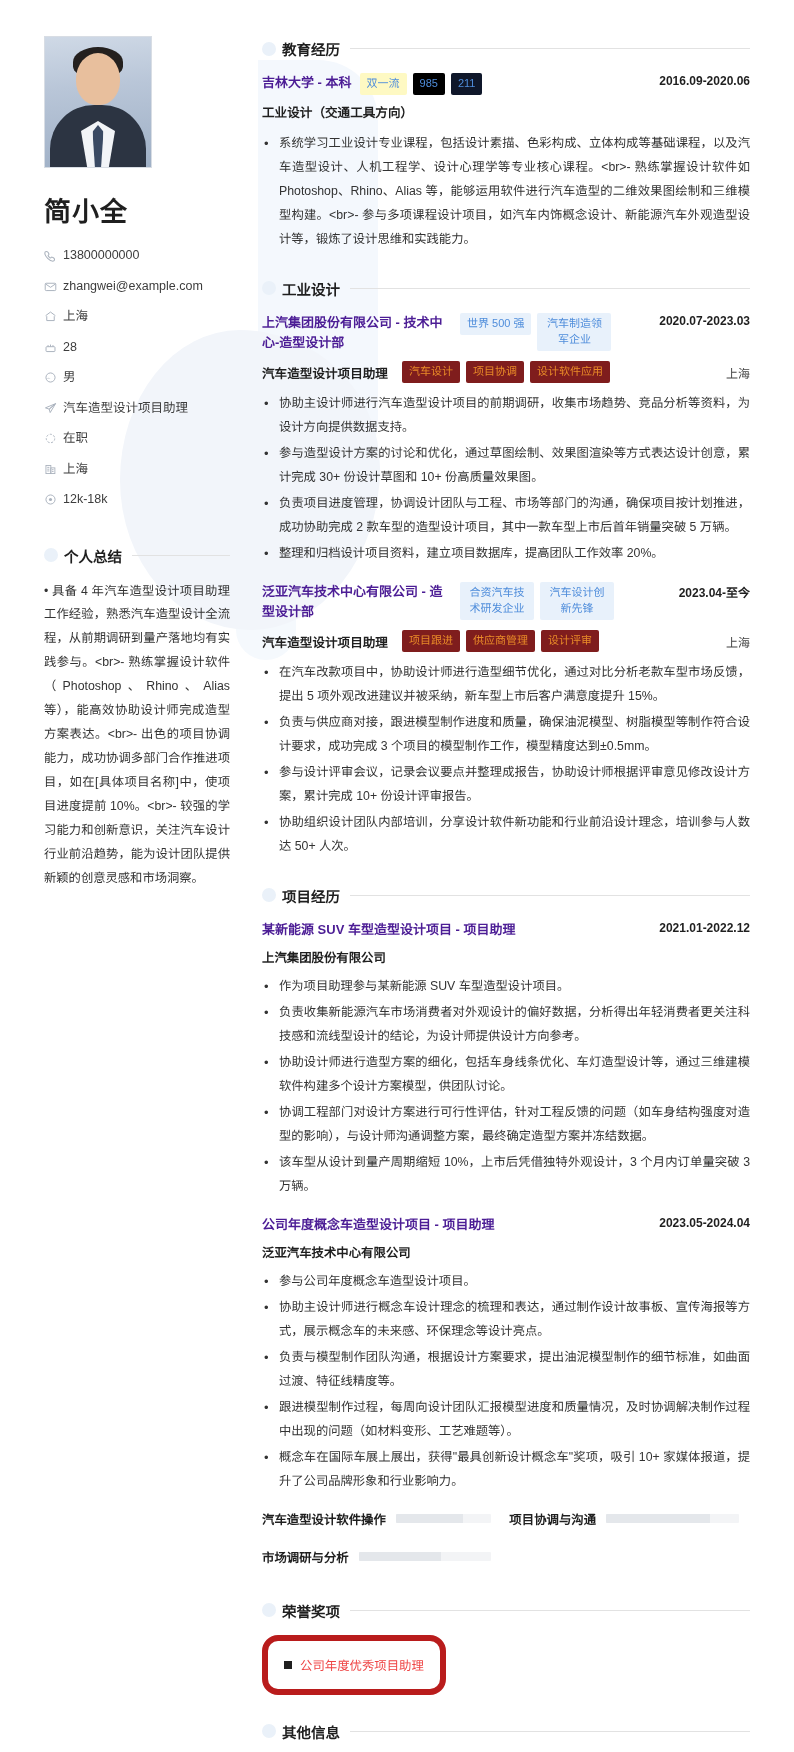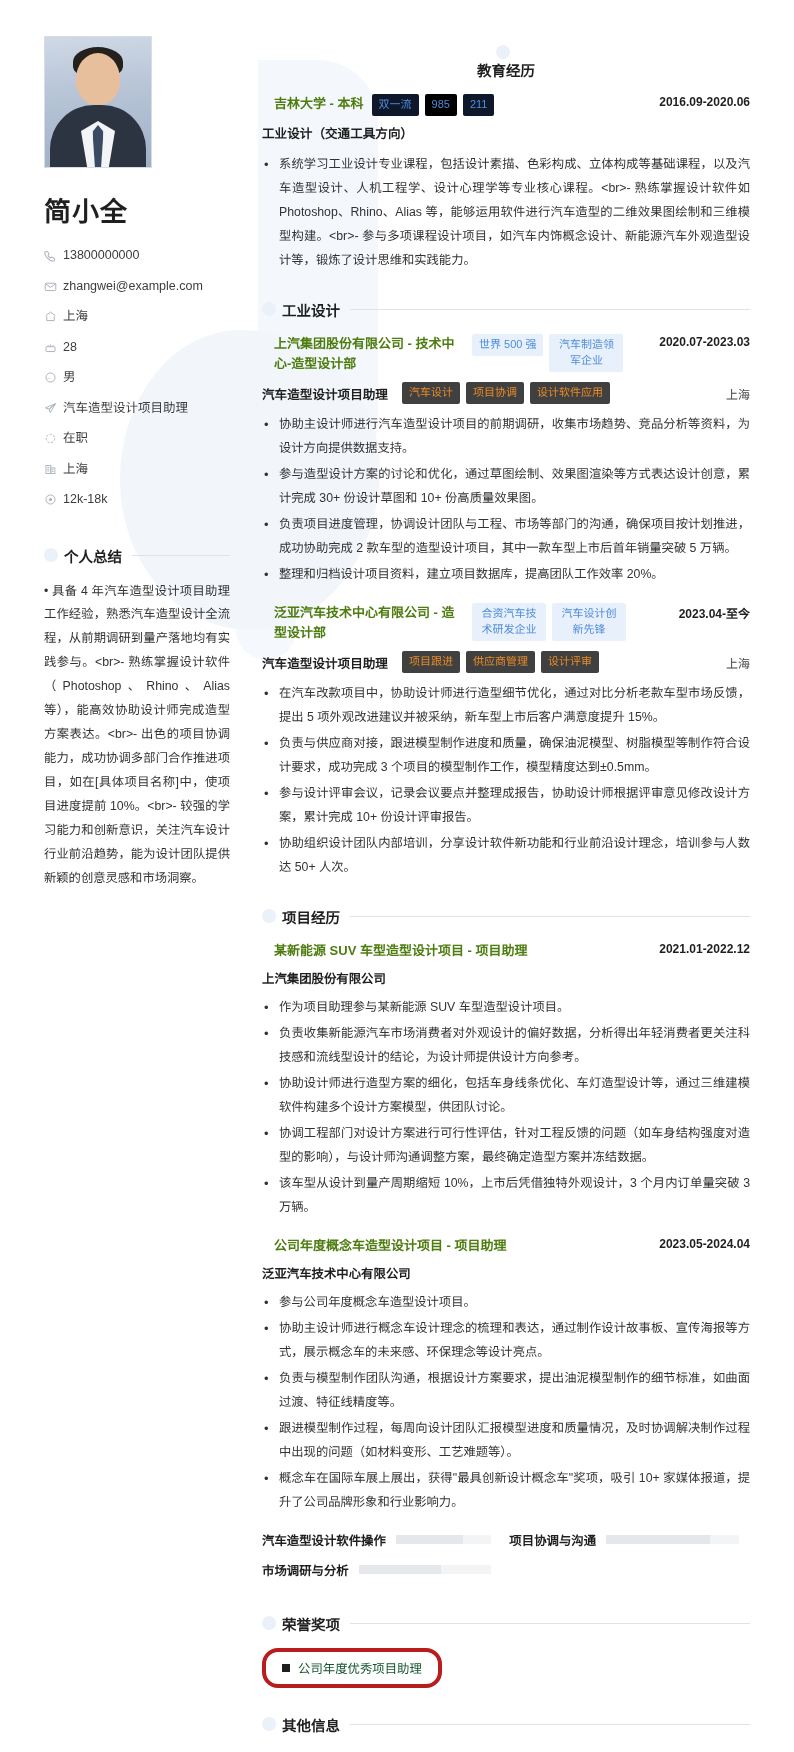--- a/index.html
+++ b/index.html
@@ -108,46 +108,45 @@
 
   
   .right {
     flex: 1;
     padding: 30px 44px 40px 10px;
     min-width: 0;
   }
   .sec-head {
     display: flex; align-items: center; margin: 26px 0 14px;
   }
-  .sec-head:first-child { margin-top: 15px; flex-direction: column; }
+  .sec-head:first-child { margin-top: 8px; }
 
   .entry { margin-bottom: 16px; }
   .entry-top {
     display: flex; align-items: flex-start; justify-content: space-between;
     gap: 8px;
   }
   .entry-left { display: flex; flex-wrap: wrap; align-items: flex-start; gap: 4px 8px; min-width: 0; }
   .org {
-    font-size: 13px; font-weight: bold; color: #4d7c0f; line-height: 1.55;
+    font-size: 13px; font-weight: bold; color: #4c1d95; line-height: 1.55;
     max-width: 190px;
-    margin-left: 12px;
   }
   .org.wide { max-width: 100%; }
   .date {
     font-size: 12px; font-weight: bold; color: #1f1f1f;
     white-space: nowrap; flex: 0 0 auto; padding-top: 1px; text-align: center;
   }
   .tagrow { display: flex; flex-wrap: wrap; gap: 6px; align-items: flex-start; }
   .tag-blue {
     background: #e8f1fb; color: #4f8ddb; font-size: 11px;
     padding: 3px 7px; border-radius: 2px; line-height: 1.45;
     max-width: 74px; text-align: center;
   }
   .tag-orange {
-    background: #404040; color: #e98b28; font-size: 11px;
+    background: #7f1d1d; color: #e98b28; font-size: 11px;
     padding: 3px 7px; border-radius: 2px; line-height: 1.45;
     white-space: nowrap;
   }
   .major {
     font-size: 12.6px; font-weight: bold; color: #1f1f1f;
     margin-top: 8px; line-height: 1.6;
   }
   .role-row {
     display: flex; align-items: center; justify-content: space-between;
     gap: 10px; margin-top: 8px;
@@ -162,37 +161,37 @@
     position: relative; padding-left: 17px;
     font-size: 12.3px; line-height: 1.95; color: #333;
     margin-bottom: 2px; text-align: justify;
   }
   ul.bullets li:before {
     content: "•"; position: absolute; left: 2px; top: -1px;
     color: #333; font-size: 13px;
   }
 
   
-  .skills { display: flex; flex-wrap: wrap; gap: 4px 18px; }
+  .skills { display: flex; flex-wrap: wrap; gap: 12px 18px; }
   .skill {
     display: flex; align-items: center; gap: 10px;
     width: 47%; margin-bottom: 8px;
   }
   .skill-name { font-size: 12.4px; font-weight: bold; color: #1f1f1f; white-space: nowrap; }
   .skill-bar {
     flex: 1; height: 9px; background: #f3f4f6; border-radius: 1px;
     position: relative; overflow: hidden; min-width: 30px;
   }
   .skill-bar i { position: absolute; left: 0; top: 0; height: 100%; background: #e4e7eb; display: block; }
 
   
   .honor {
     display: inline-flex; align-items: center; gap: 8px;
-    border: 4px solid #b91c1c; border-radius: 16px;
-    padding: 7px 16px; font-size: 12.4px; color: #14532d;
+    border: 6px solid #b91c1c; border-radius: 16px;
+    padding: 15px 16px; font-size: 12.4px; color: #ef4444;
   }
   .honor .sq { width: 8px; height: 8px; background: #1f1f1f; display: inline-block; }
 </style>
 </head>
 <body>
 
 <div class="page">
   <div class="blob blob-b"></div>
   <div class="blob blob-c"></div>
   <div class="blob blob-a"></div>
@@ -307,21 +306,21 @@
         <span class="sec-dot"></span>
         <span class="sec-title">教育经历</span>
         <span class="sec-rule"></span>
       </div>
 
       <div class="entry">
         <div class="entry-top">
           <div class="entry-left">
             <span class="org wide">吉林大学 - 本科</span>
             <span class="tagrow">
-              <span class="tag-orange" style="background:#0f172a;color:#4f8ddb;max-width:none">双一流</span>
+              <span class="tag-orange" style="background:#fef9c3;color:#4f8ddb;max-width:none">双一流</span>
               <span class="tag-orange" style="background:#000000;color:#4f8ddb;max-width:none">985</span>
               <span class="tag-orange" style="background:#0f172a;color:#4f8ddb;max-width:none">211</span>
             </span>
           </div>
           <span class="date">2016.09-2020.06</span>
         </div>
         <div class="major">工业设计（交通工具方向）</div>
         <ul class="bullets">
           <li>系统学习工业设计专业课程，包括设计素描、色彩构成、立体构成等基础课程，以及汽车造型设计、人机工程学、设计心理学等专业核心课程。&lt;br&gt;- 熟练掌握设计软件如 Photoshop、Rhino、Alias 等，能够运用软件进行汽车造型的二维效果图绘制和三维模型构建。&lt;br&gt;- 参与多项课程设计项目，如汽车内饰概念设计、新能源汽车外观造型设计等，锻炼了设计思维和实践能力。</li>
         </ul>

